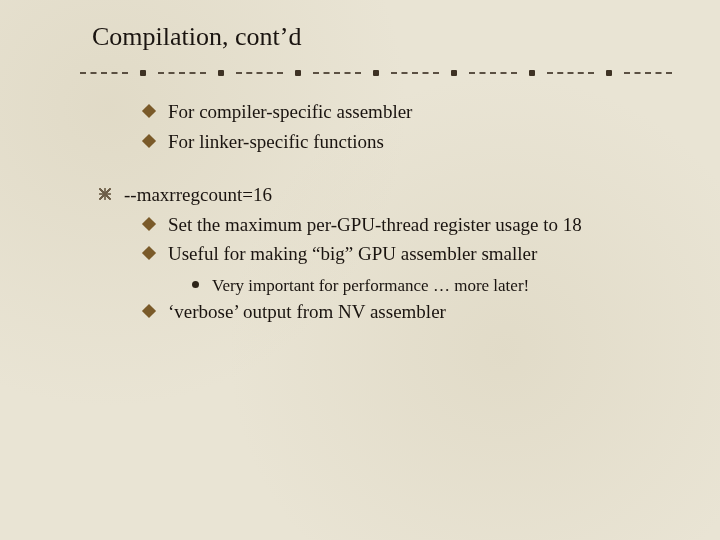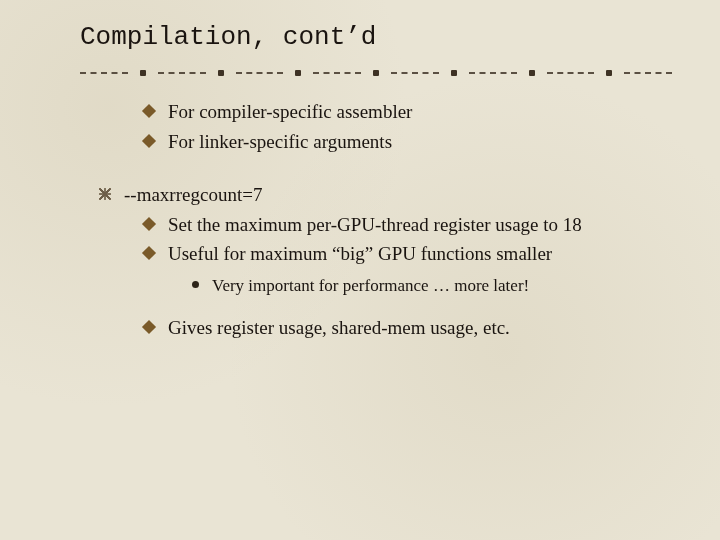--- a/index.html
+++ b/index.html
@@ -19,23 +19,22 @@
     box-sizing: border-box;
     padding: 22px 48px 28px 80px;
     background:
       radial-gradient(circle at 15% 20%, rgba(200,190,160,0.25) 0%, rgba(233,228,212,0) 40%),
       radial-gradient(circle at 70% 65%, rgba(198,188,158,0.22) 0%, rgba(233,228,212,0) 45%),
       #e9e4d4;
   }
   .title {
     font-size: 26px;
     font-weight: 400;
-    margin: 0 0 14px 0;
+    margin: 0 0 14px 12px;
     padding-left: 0;
-    font-family: Liberation Mono, monospace;
   }
   .divider {
     height: 14px;
     margin-bottom: 18px;
     display: flex;
     align-items: center;
     gap: 12px;
   }
   .divider .seg {
     flex: 1;
@@ -88,21 +87,21 @@
     width: 10px;
     height: 10px;
     background: #7a5a29;
     transform: rotate(45deg);
   }
   .lvl3 {
     padding-left: 132px;
     position: relative;
     font-size: 17px;
     margin-top: 6px;
-    margin-bottom: 16px;
+    margin-bottom: 0;
   }
   .lvl3::before {
     content: "";
     position: absolute;
     left: 112px;
     top: 7px;
     width: 7px;
     height: 7px;
     background: #2d2418;
     border-radius: 50%;
@@ -130,26 +129,26 @@
       <span class="dot"></span>
     <span class="seg"></span>
       <span class="dot"></span>
     <span class="seg"></span>
   </div>
 
   <div class="content">
 
     <div class="group">
       <div class="lvl2">For compiler-specific assembler</div>
-      <div class="lvl2">For linker-specific arguments</div>
+      <div class="lvl2">For linker-specific functions</div>
     </div>
 
     <div class="group">
-      <div class="lvl1">--maxrregcount=7</div>
+      <div class="lvl1">--maxrregcount=16</div>
       <div class="lvl2">Set the maximum per-GPU-thread register usage to 18</div>
-      <div class="lvl2">Useful for maximum “big” GPU functions smaller</div>
+      <div class="lvl2">Useful for making “big” GPU assembler smaller</div>
       <div class="lvl3">Very important for performance … more later!</div>
-      <div class="lvl2">Gives register usage, shared-mem usage, etc.</div>
+      <div class="lvl2">‘verbose’ output from NV assembler</div>
     </div>
 
   </div>
 
 </div>
 
 </body></html>

